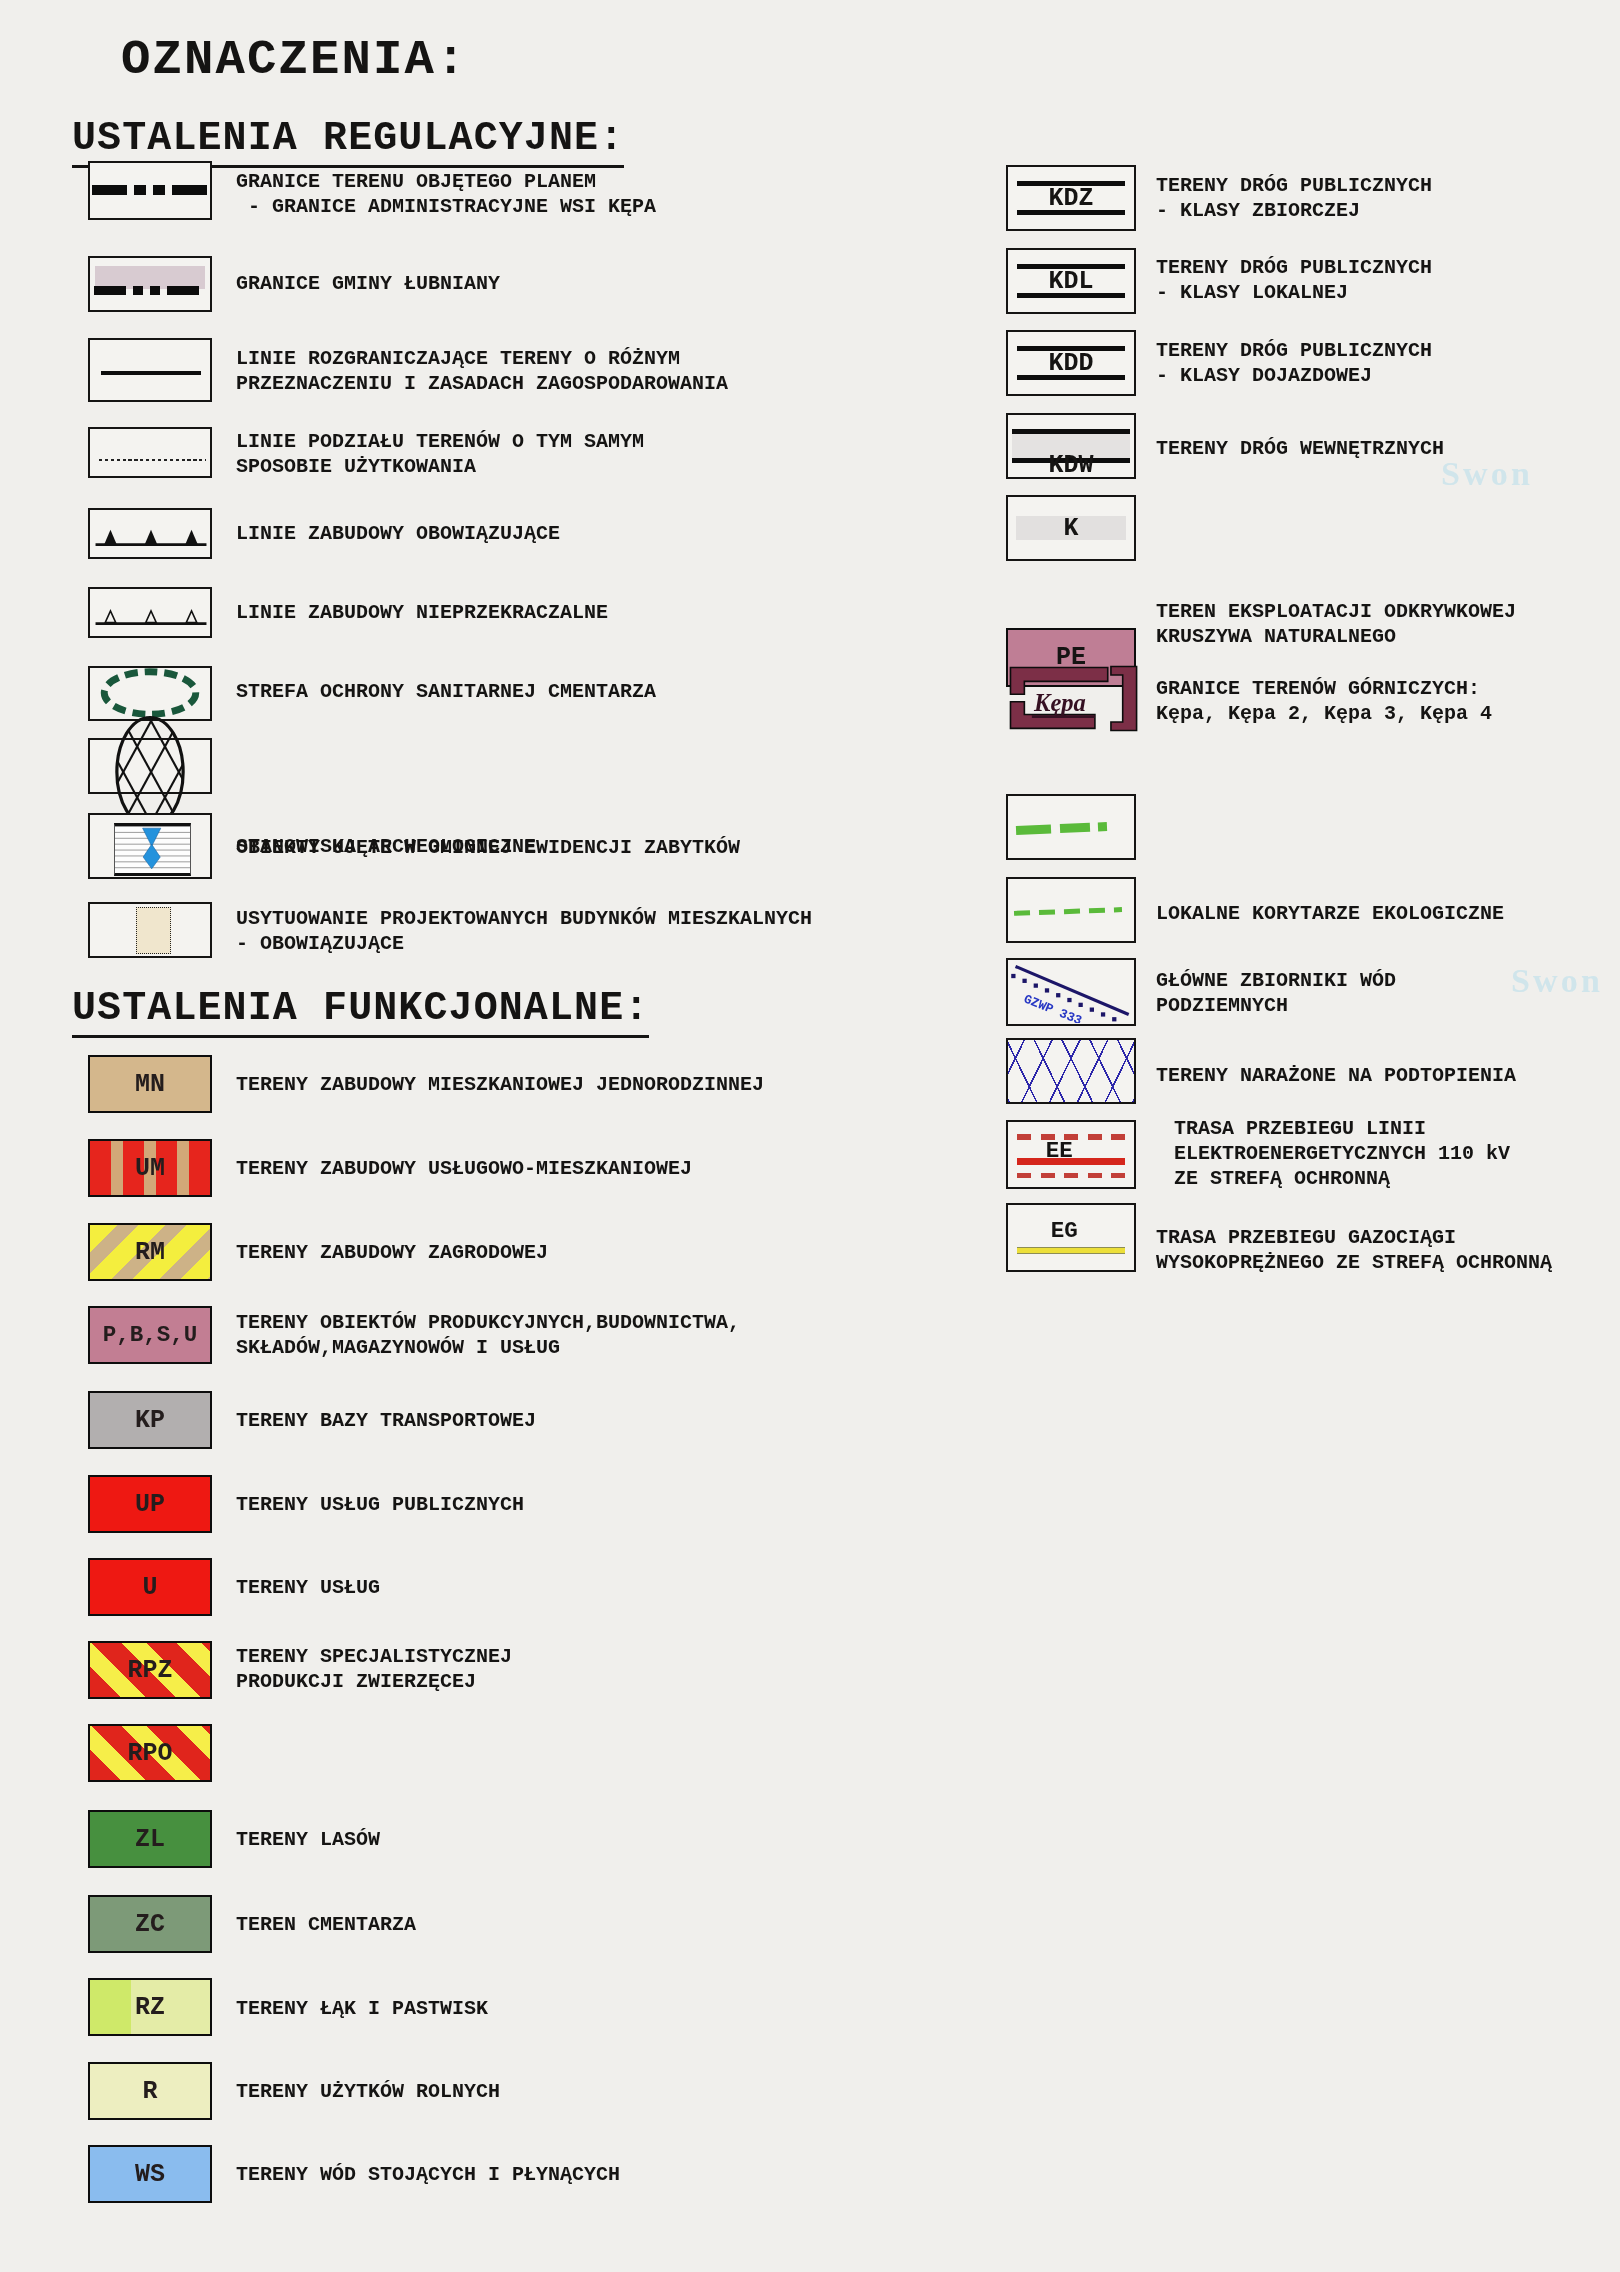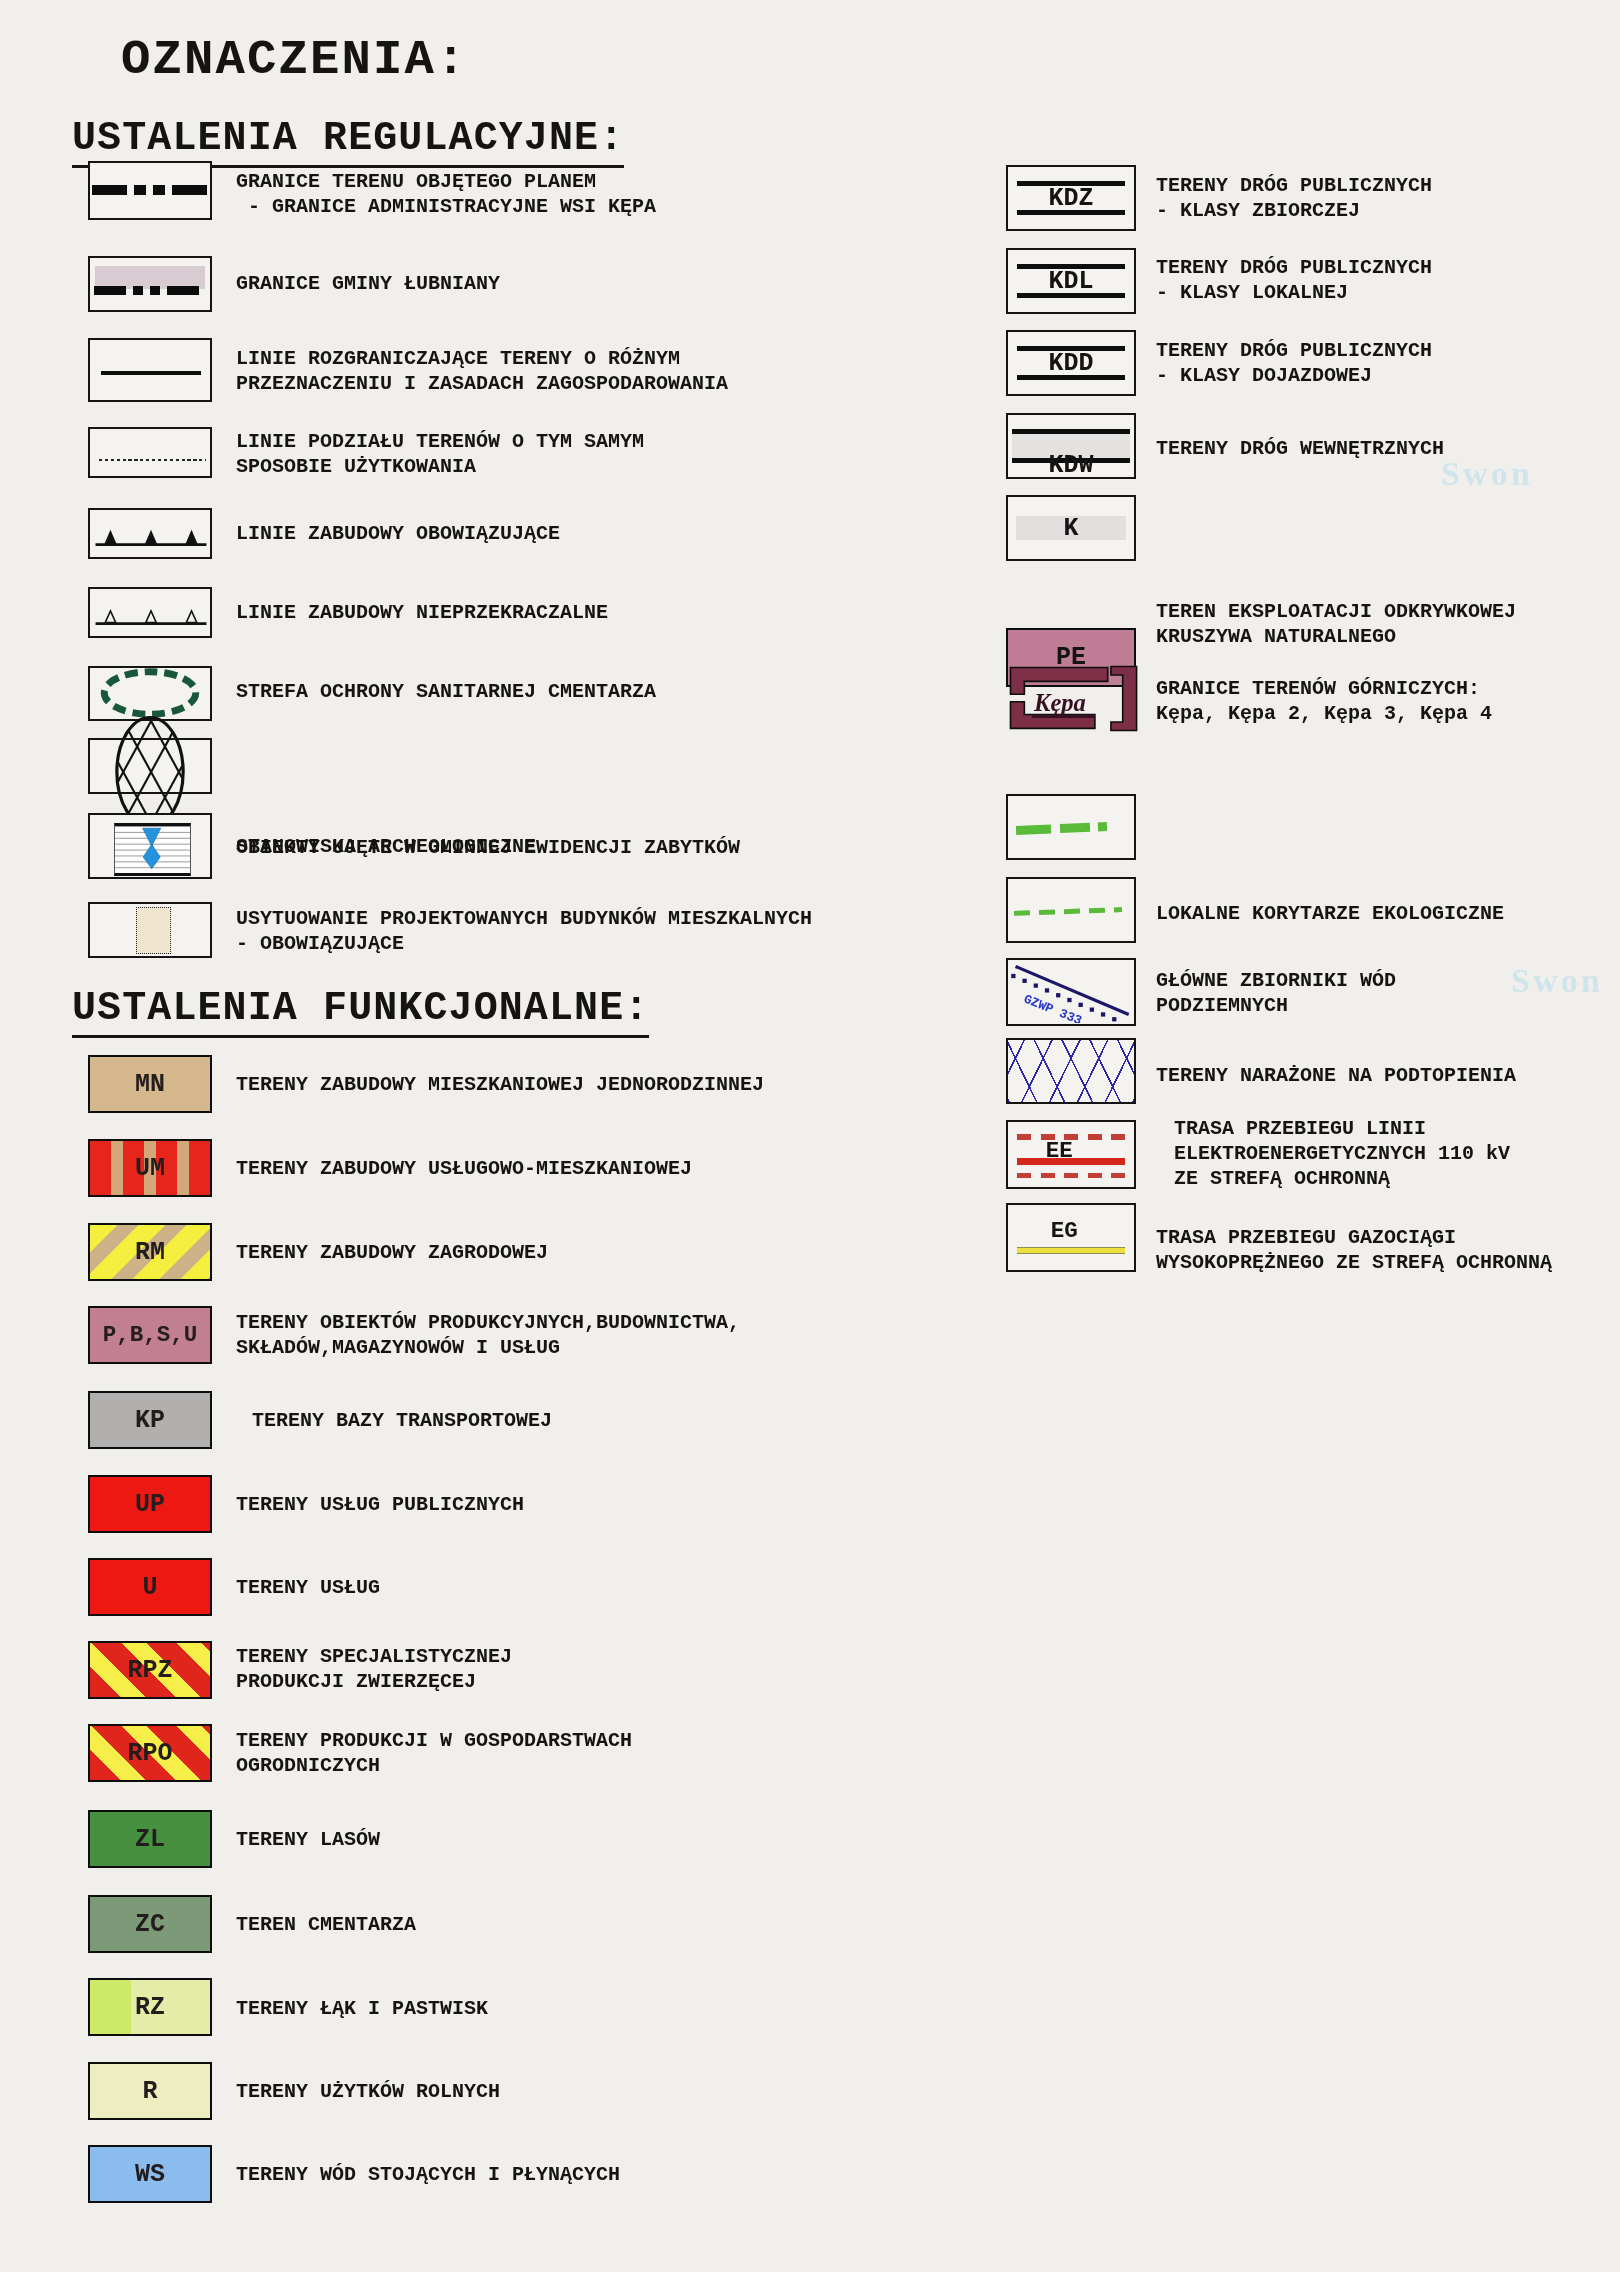--- a/index.html
+++ b/index.html
@@ -155,43 +155,41 @@
 
   <div class="sym cbox" style="top:1306px;background:var(--pbsu);font-size:22.5px;">
     <span>P,B,S,U</span>
     </div>
   <div class="lbl" style="left:236px;top:1310px;">TERENY OBIEKTÓW PRODUKCYJNYCH,BUDOWNICTWA,
 SKŁADÓW,MAGAZYNOWÓW I USŁUG</div>
 
   <div class="sym cbox" style="top:1391px;background:var(--kp);">
     <span>KP</span>
     </div>
-  <div class="lbl" style="left:252px;top:1408px;">TERENY BAZY TRANSPORTOWEJ</div>
+  <div class="lbl" style="left:236px;top:1408px;">TERENY BAZY TRANSPORTOWEJ</div>
 
   <div class="sym cbox" style="top:1475px;background:var(--red);">
     <span>UP</span>
     </div>
   <div class="lbl" style="left:236px;top:1492px;">TERENY USŁUG PUBLICZNYCH</div>
 
   <div class="sym cbox" style="top:1558px;background:var(--red);">
     <span>U</span>
     </div>
   <div class="lbl" style="left:236px;top:1575px;">TERENY USŁUG</div>
 
   <div class="sym cbox" style="top:1641px;background:repeating-linear-gradient(45deg,var(--stripe-red) 0 21.4px,var(--stripe-yellow) 21.4px 39px);">
     <span>RPZ</span>
     </div>
   <div class="lbl" style="left:236px;top:1644px;">TERENY SPECJALISTYCZNEJ
 PRODUKCJI ZWIERZĘCEJ</div>
 
   <div class="sym cbox" style="top:1724px;background:repeating-linear-gradient(45deg,var(--stripe-red) 0 21.4px,var(--stripe-yellow) 21.4px 39px);">
     <span>RPO</span>
     </div>
-  <div class="lbl" style="left:236px;top:1728px;">TERENY PRODUKCJI W GOSPODARSTWACH
-OGRODNICZYCH</div>
 
   <div class="sym cbox" style="top:1810px;background:var(--zl);">
     <span>ZL</span>
     </div>
   <div class="lbl" style="left:236px;top:1827px;">TERENY LASÓW</div>
 
   <div class="sym cbox" style="top:1895px;background:var(--zc);">
     <span>ZC</span>
     </div>
   <div class="lbl" style="left:236px;top:1912px;">TEREN CMENTARZA</div>

